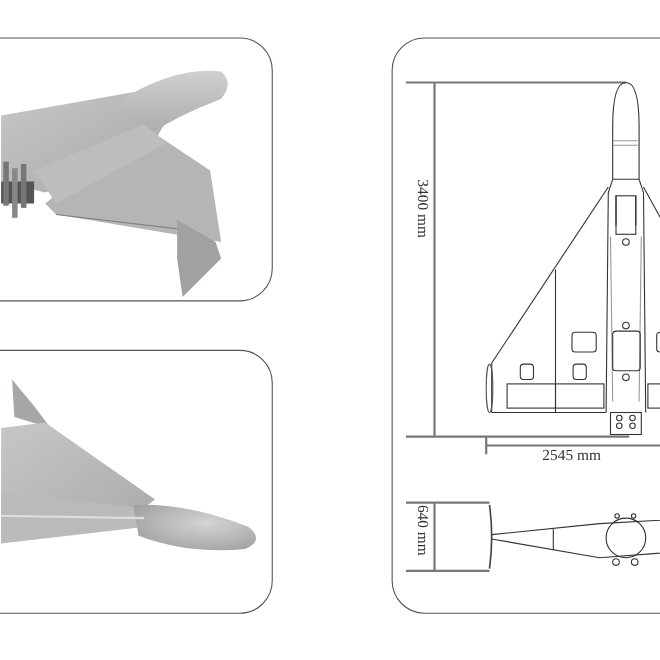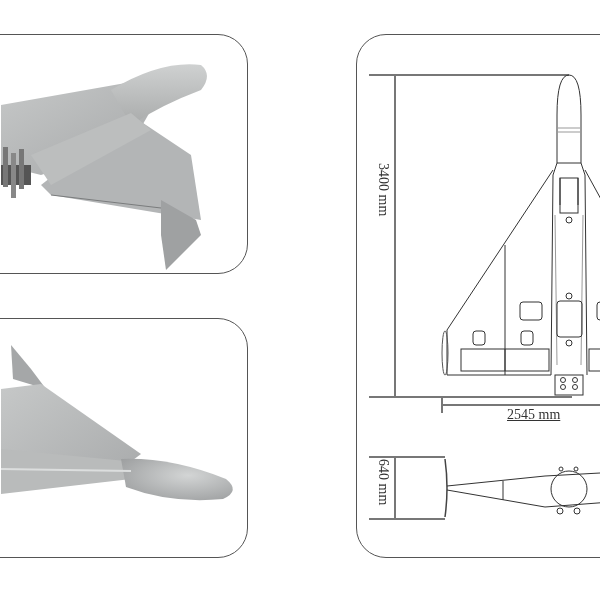--- a/index.html
+++ b/index.html
@@ -131,15 +131,15 @@
       <path d="M90,455 L188,472 L280,465"></path>
       <line x1="146" y1="446" x2="146" y2="465"></line>
       <circle cx="212" cy="454" r="18"></circle>
       <circle cx="203" cy="476" r="3"></circle>
       <circle cx="220" cy="476" r="3"></circle>
       <circle cx="204" cy="434" r="2"></circle>
       <circle cx="219" cy="434" r="2"></circle>
     </g>
   </svg>
   <div class="dim-label vertical" style="left:18px; top:128px;">3400 mm</div>
-  <div class="dim-label" style="left:150px; top:372px;text-decoration:underline;">2545 mm</div>
+  <div class="dim-label" style="left:136px; top:372px;">2545 mm</div>
   <div class="dim-label vertical" style="left:18px; top:424px;">640 mm</div>
 </div>
 
 </body></html>

